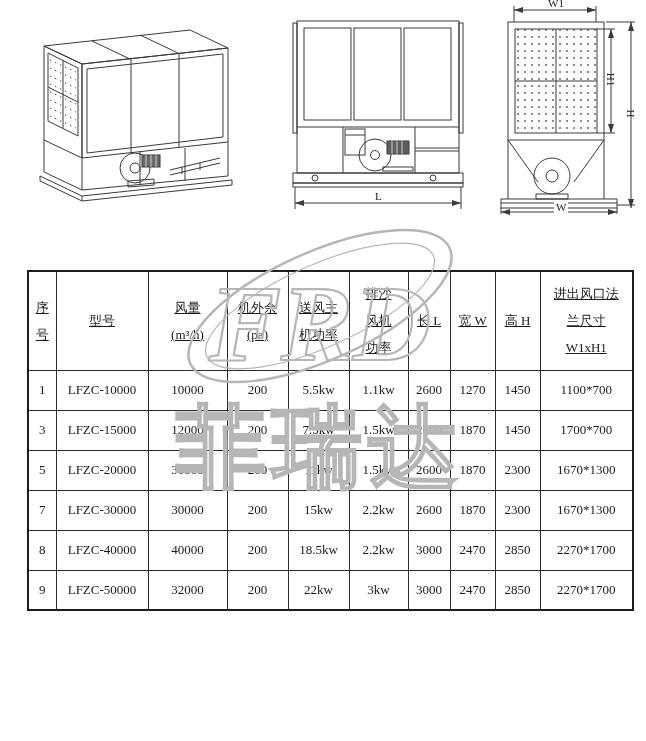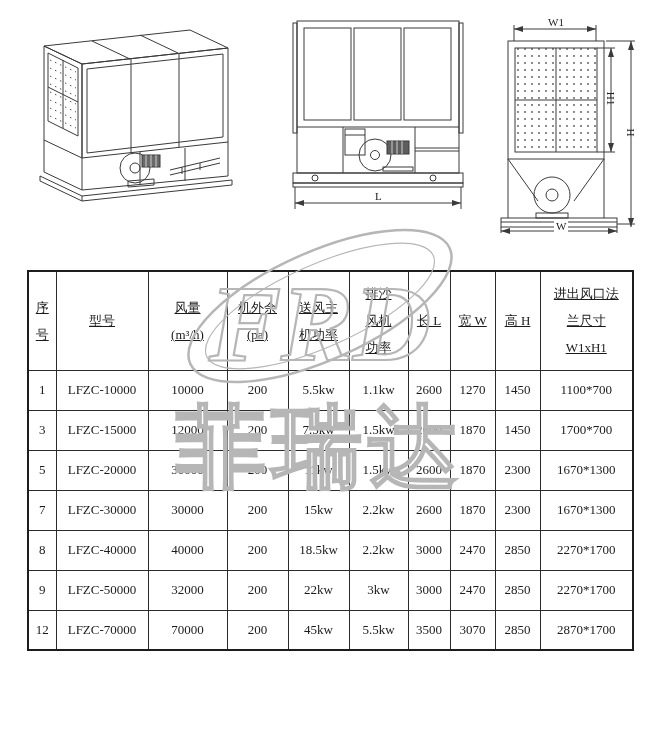--- a/index.html
+++ b/index.html
@@ -96,21 +96,21 @@
         <path d="M12,172 V194 M178,172 V194"></path>
         <path d="M12,188 H178"></path>
       </g>
       <rect x="104" y="126" width="22" height="13" fill="#5e5e5e" stroke="#3a3a3a"></rect>
       <path d="M109,126 V139 M114,126 V139 M119,126 V139" stroke="#cfcfcf" stroke-width="1" fill="none"></path>
       <path d="M12,188 l9,-3 v6 z M178,188 l-9,-3 v6 z" fill="#3a3a3a" stroke="none"></path>
     </svg>
     <span class="dim-label" style="left:92px;top:176px;">L</span>
   </div>
 
-  <div class="drawing" style="left:488px;top:19px;width:152px;height:215px;">
+  <div class="drawing" style="left:488px;top:0;width:152px;height:215px;">
     <svg width="152" height="215" viewBox="0 0 152 215">
       <defs>
         <pattern id="dotpat" width="7" height="7" patternUnits="userSpaceOnUse">
           <circle cx="2" cy="2" r="0.9" fill="#555"></circle>
         </pattern>
       </defs>
       <g stroke="#3a3a3a" fill="none" stroke-width="1">
 
         <path d="M26,6 V22 M108,6 V22 M26,10 H108"></path>
 
@@ -287,32 +287,20 @@
           <td>LFZC-50000</td>
           <td>32000</td>
           <td>200</td>
           <td>22kw</td>
           <td>3kw</td>
           <td>3000</td>
           <td>2470</td>
           <td>2850</td>
           <td>2270*1700</td>
         </tr>
-        <tr>
-          <td>12</td>
-          <td>LFZC-70000</td>
-          <td>70000</td>
-          <td>200</td>
-          <td>45kw</td>
-          <td>5.5kw</td>
-          <td>3500</td>
-          <td>3070</td>
-          <td>2850</td>
-          <td>2870*1700</td>
-        </tr>
       </tbody>
   </table>
 
   <svg id="watermark" width="350" height="300" viewBox="0 0 350 300">
     <g fill="none" stroke="#b6b6b6">
       <ellipse cx="172" cy="96" rx="142" ry="54" stroke-width="2.5" transform="rotate(-24 172 96)"></ellipse>
       <ellipse cx="172" cy="96" rx="124" ry="41" stroke-width="1.2" transform="rotate(-24 172 96)"></ellipse>
       <text x="172" y="150" text-anchor="middle" font-size="108" font-style="italic" font-weight="bold" font-family="Liberation Serif, DejaVu Serif, serif" stroke-width="2.2">FRD</text>
       <text x="172" y="268" text-anchor="middle" font-size="90" letter-spacing="6" font-weight="bold" font-family="Liberation Serif, DejaVu Serif, serif" stroke-width="1.8">菲瑞达</text>
     </g>

